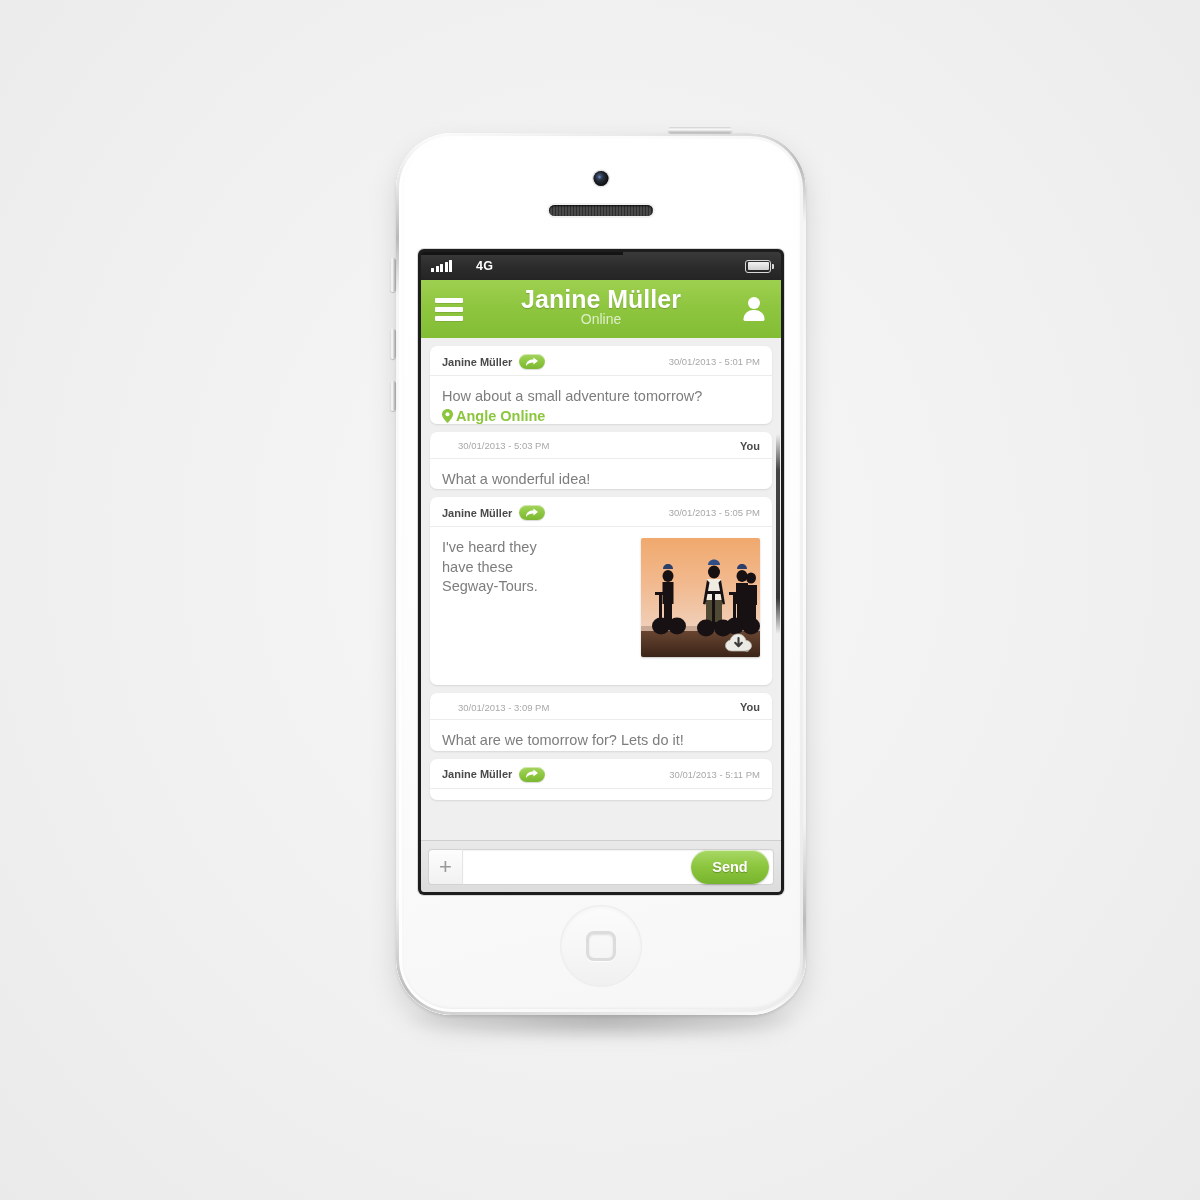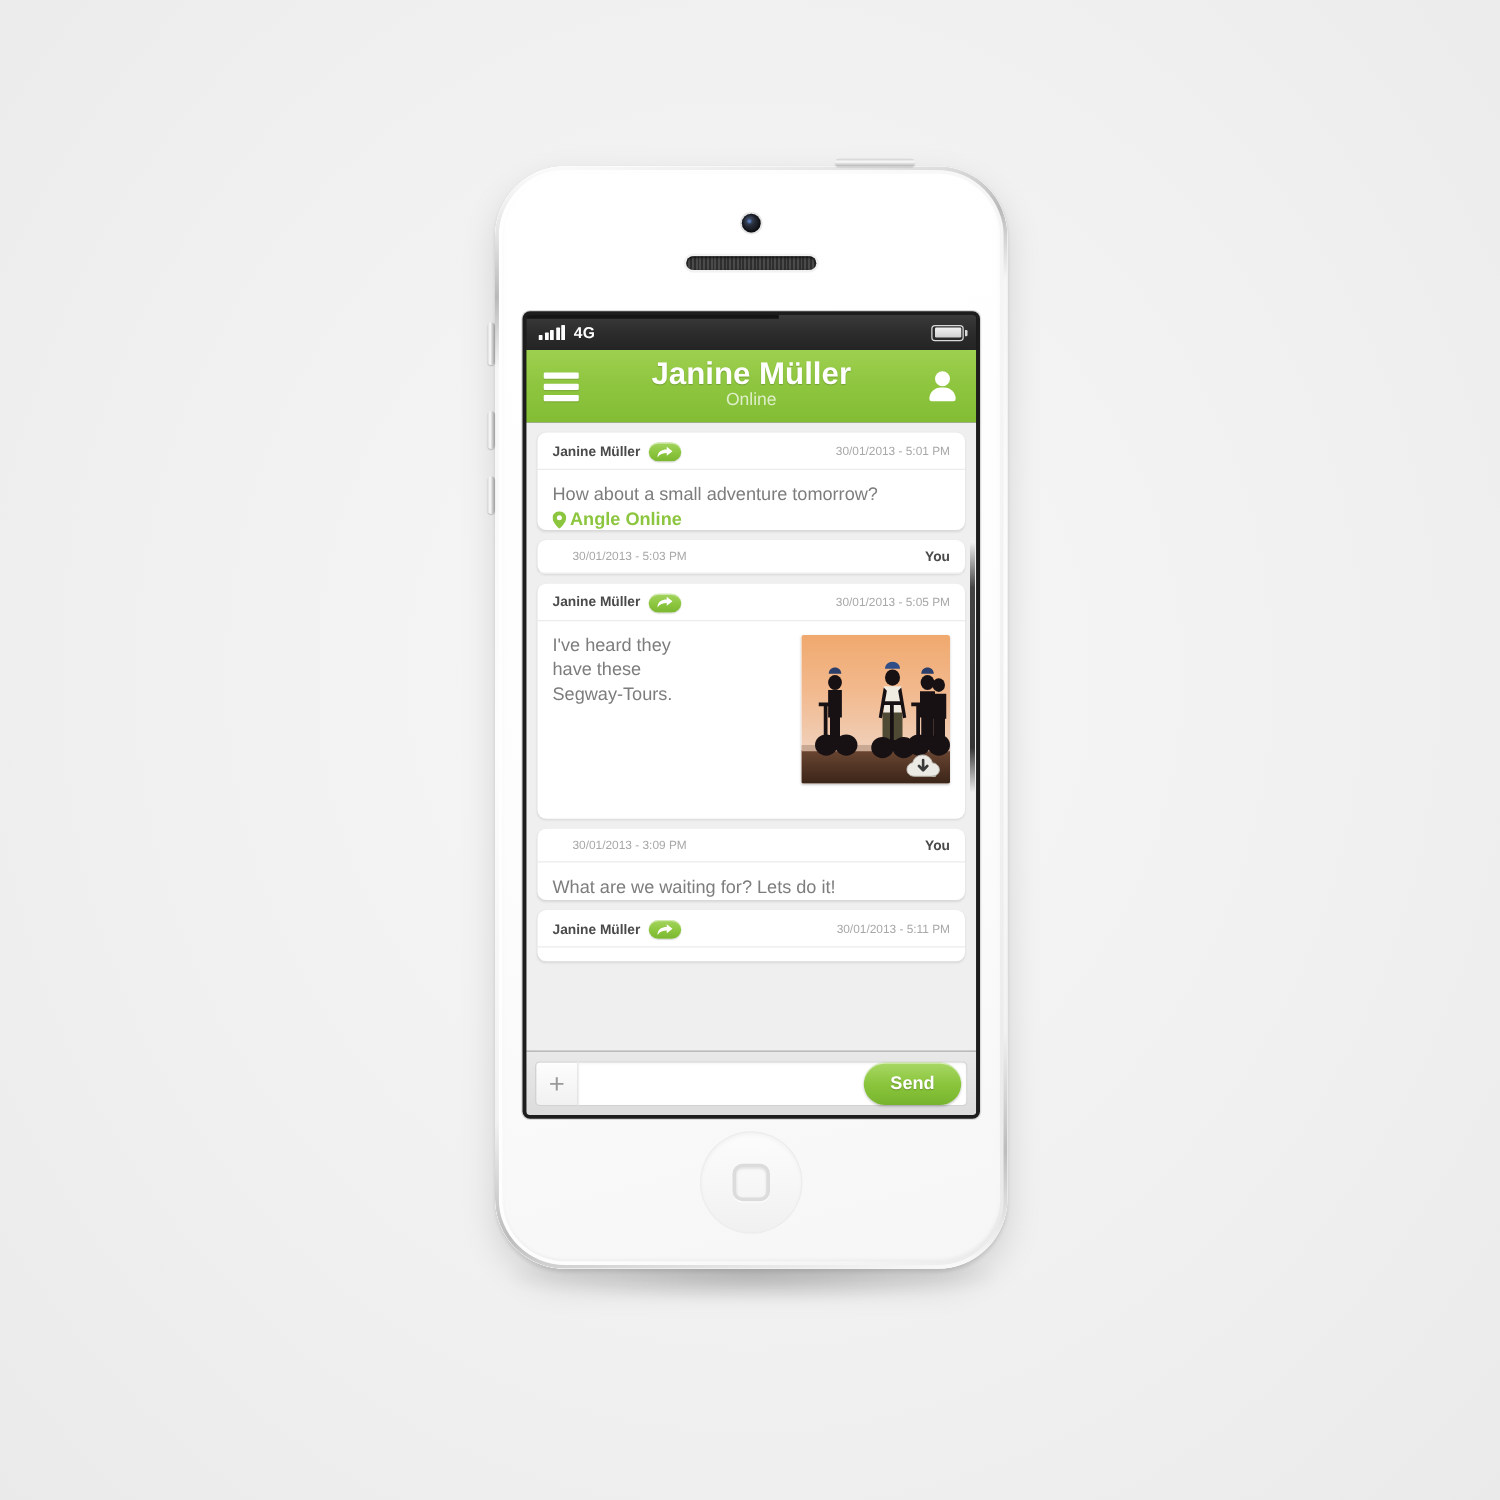--- a/index.html
+++ b/index.html
@@ -137,21 +137,21 @@
     background: #141414;
   }
   .signal { display: flex; align-items: flex-end; gap: 1.5px; height: 12px; }
   .signal i { display:block; width:3px; background:#fff; border-radius:0.5px; }
   .signal i:nth-child(1){height:4px}
   .signal i:nth-child(2){height:6px}
   .signal i:nth-child(3){height:8px}
   .signal i:nth-child(4){height:10px}
   .signal i:nth-child(5){height:12px}
   .net {
-    font-size: 12.5px; font-weight: bold; margin-left: 7px;
+    font-size: 12.5px; font-weight: bold; margin-left: 24px;
     letter-spacing: 0.2px;
   }
   .batt {
     margin-left: auto;
     width: 26px; height: 13px;
     border: 1.5px solid #d8d8d8; border-radius: 3px;
     position: relative; padding: 1.5px;
   }
   .batt::after {
     content:""; position:absolute; right:-4px; top:3.5px;
@@ -370,20 +370,23 @@
                 </svg>
               <span>Angle Online</span>
             </div>
           </div>
         </div>
 
         <div class="bubble">
           <div class="bubble-head">
             <span class="stamp-left">30/01/2013 - 5:03 PM</span>
             <span class="you">You</span>
+          </div>
+          <div class="bubble-body">
+            <div class="msg-text">What a wonderful idea!</div>
           </div>
         </div>
 
         <div class="bubble">
           <div class="bubble-head">
             <span class="sender">Janine Müller</span>
             <span class="reply-btn">
               <svg width="14" height="10" viewBox="0 0 14 10">
                   <path d="M1 9 C1 4.2 4.6 2.6 8.4 2.6 L8.4 0.4 L13 4 L8.4 7.6 L8.4 5.4 C5.4 5.4 2.8 6.2 1 9 Z" fill="#fff"></path>
                 </svg>
@@ -458,21 +461,21 @@
             </div>
           </div>
         </div>
 
         <div class="bubble">
           <div class="bubble-head">
             <span class="stamp-left">30/01/2013 - 3:09 PM</span>
             <span class="you">You</span>
           </div>
           <div class="bubble-body">
-            <div class="msg-text">What are we waiting for? Lets do it!</div>
+            <div class="msg-text">What are we tomorrow for? Lets do it!</div>
           </div>
         </div>
 
         <div class="bubble">
           <div class="bubble-head">
             <span class="sender">Janine Müller</span>
             <span class="reply-btn">
               <svg width="14" height="10" viewBox="0 0 14 10">
                   <path d="M1 9 C1 4.2 4.6 2.6 8.4 2.6 L8.4 0.4 L13 4 L8.4 7.6 L8.4 5.4 C5.4 5.4 2.8 6.2 1 9 Z" fill="#fff"></path>
                 </svg>

